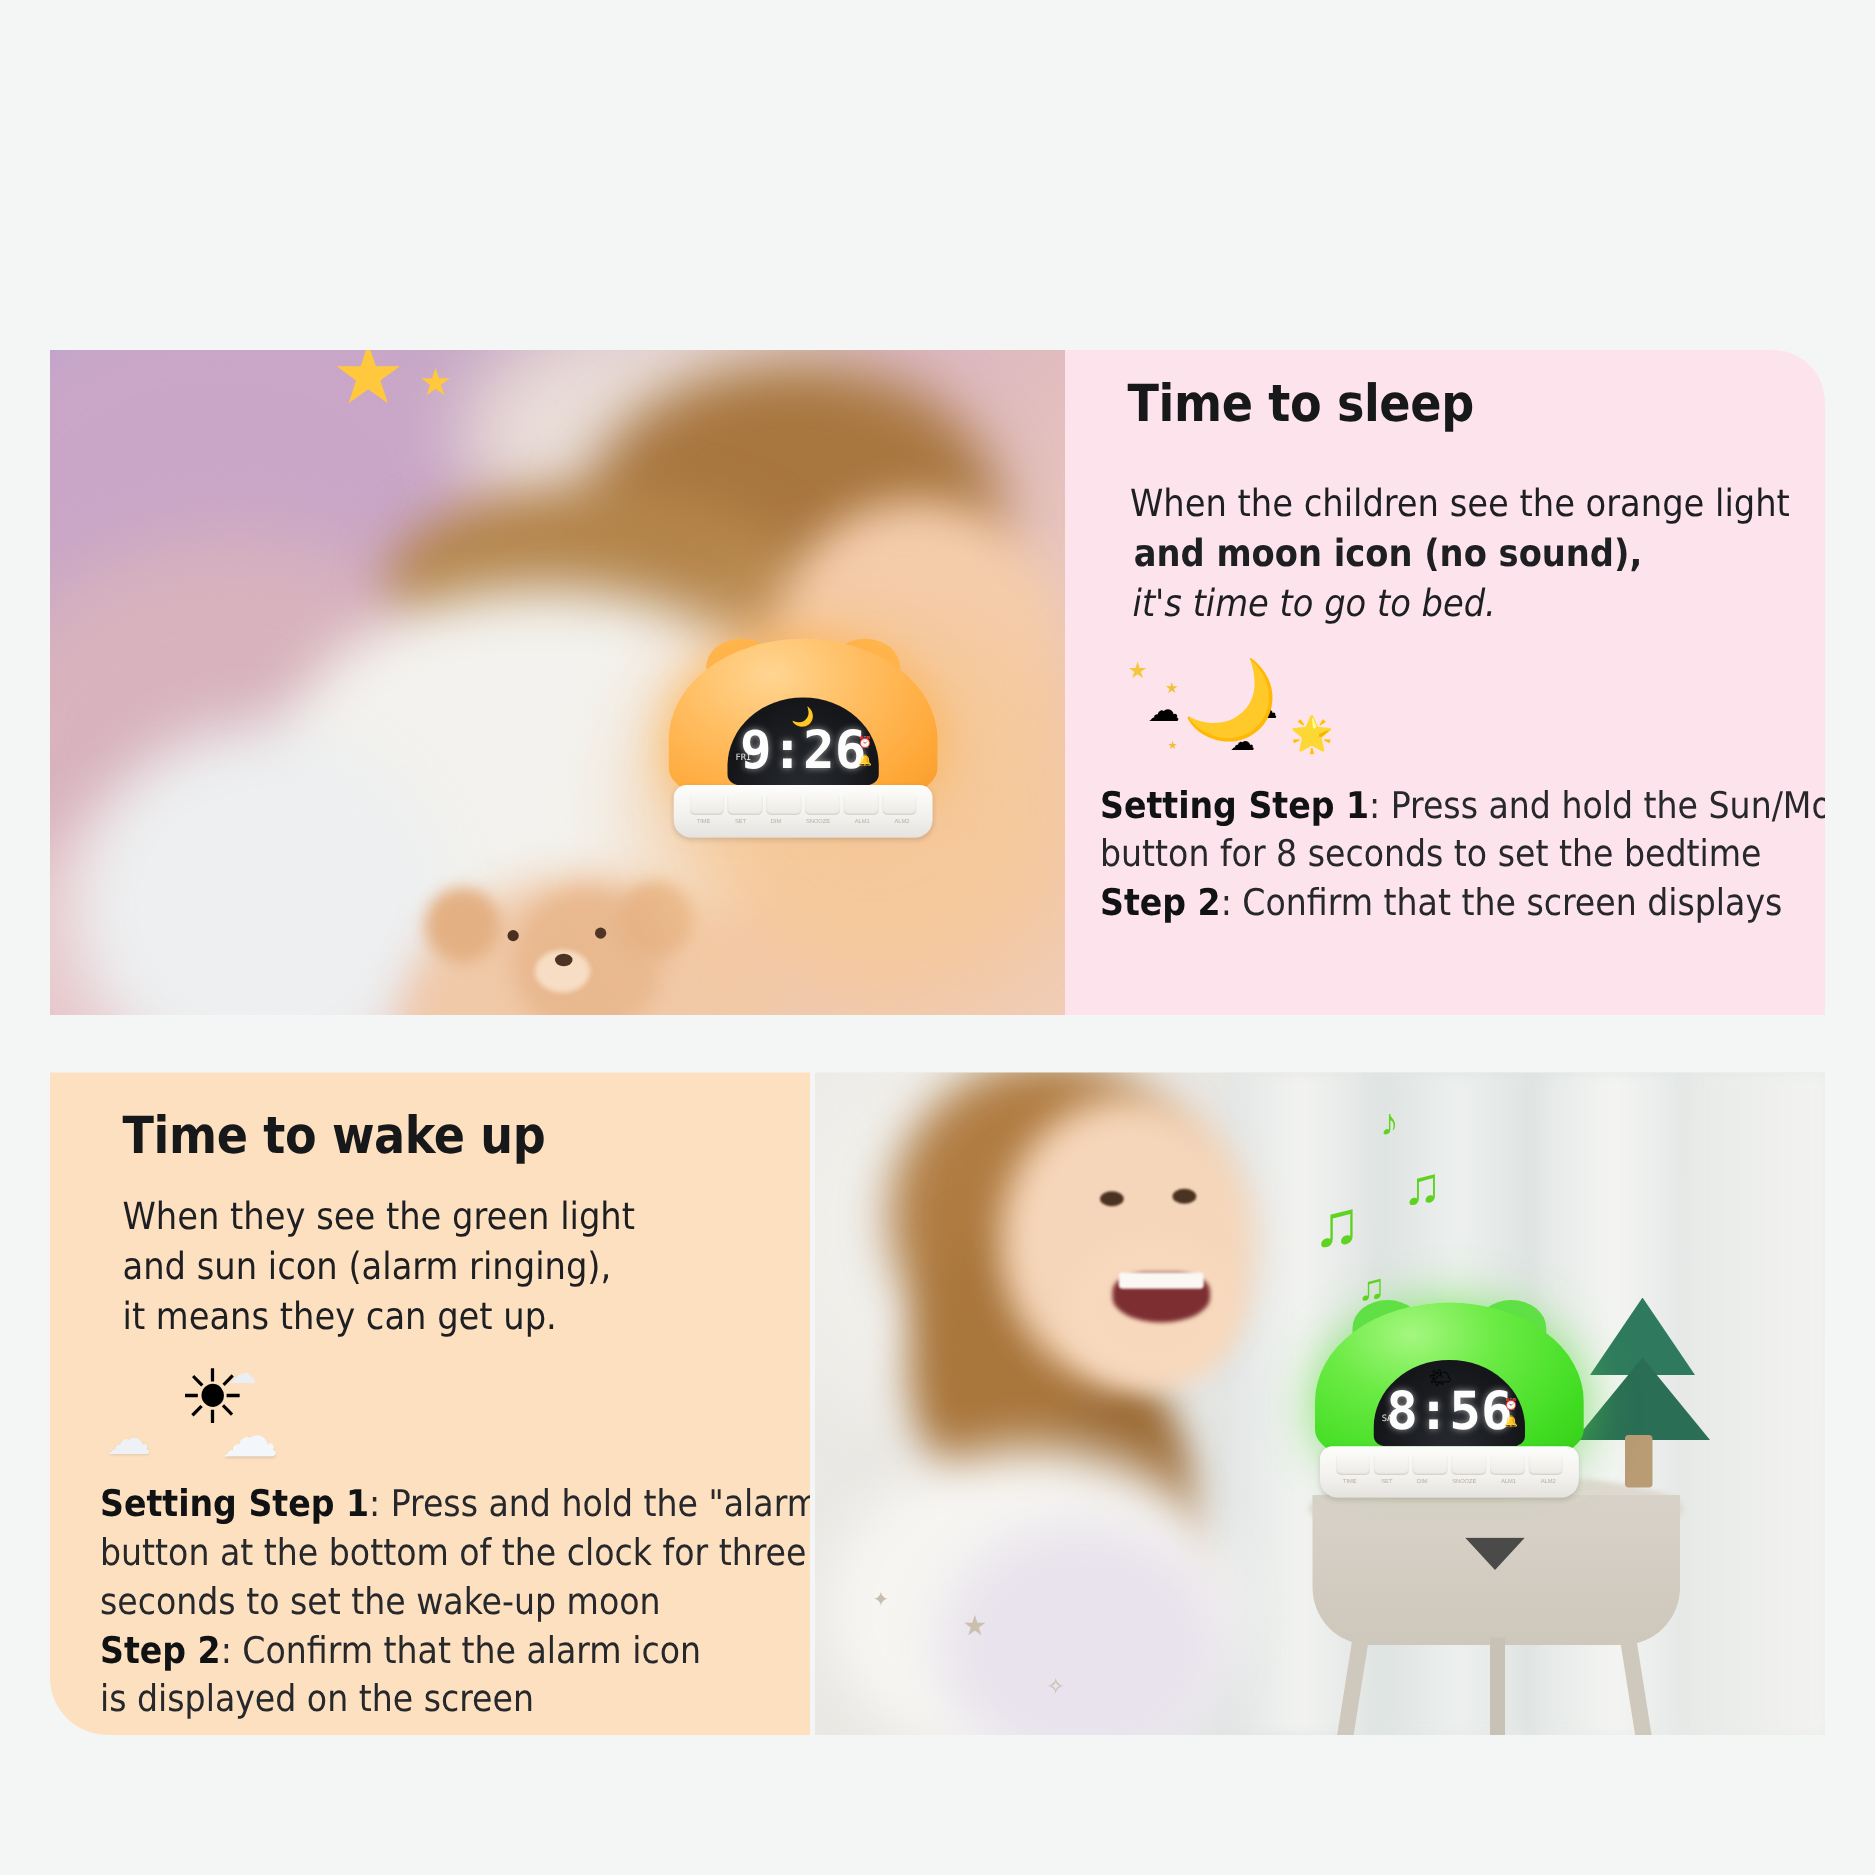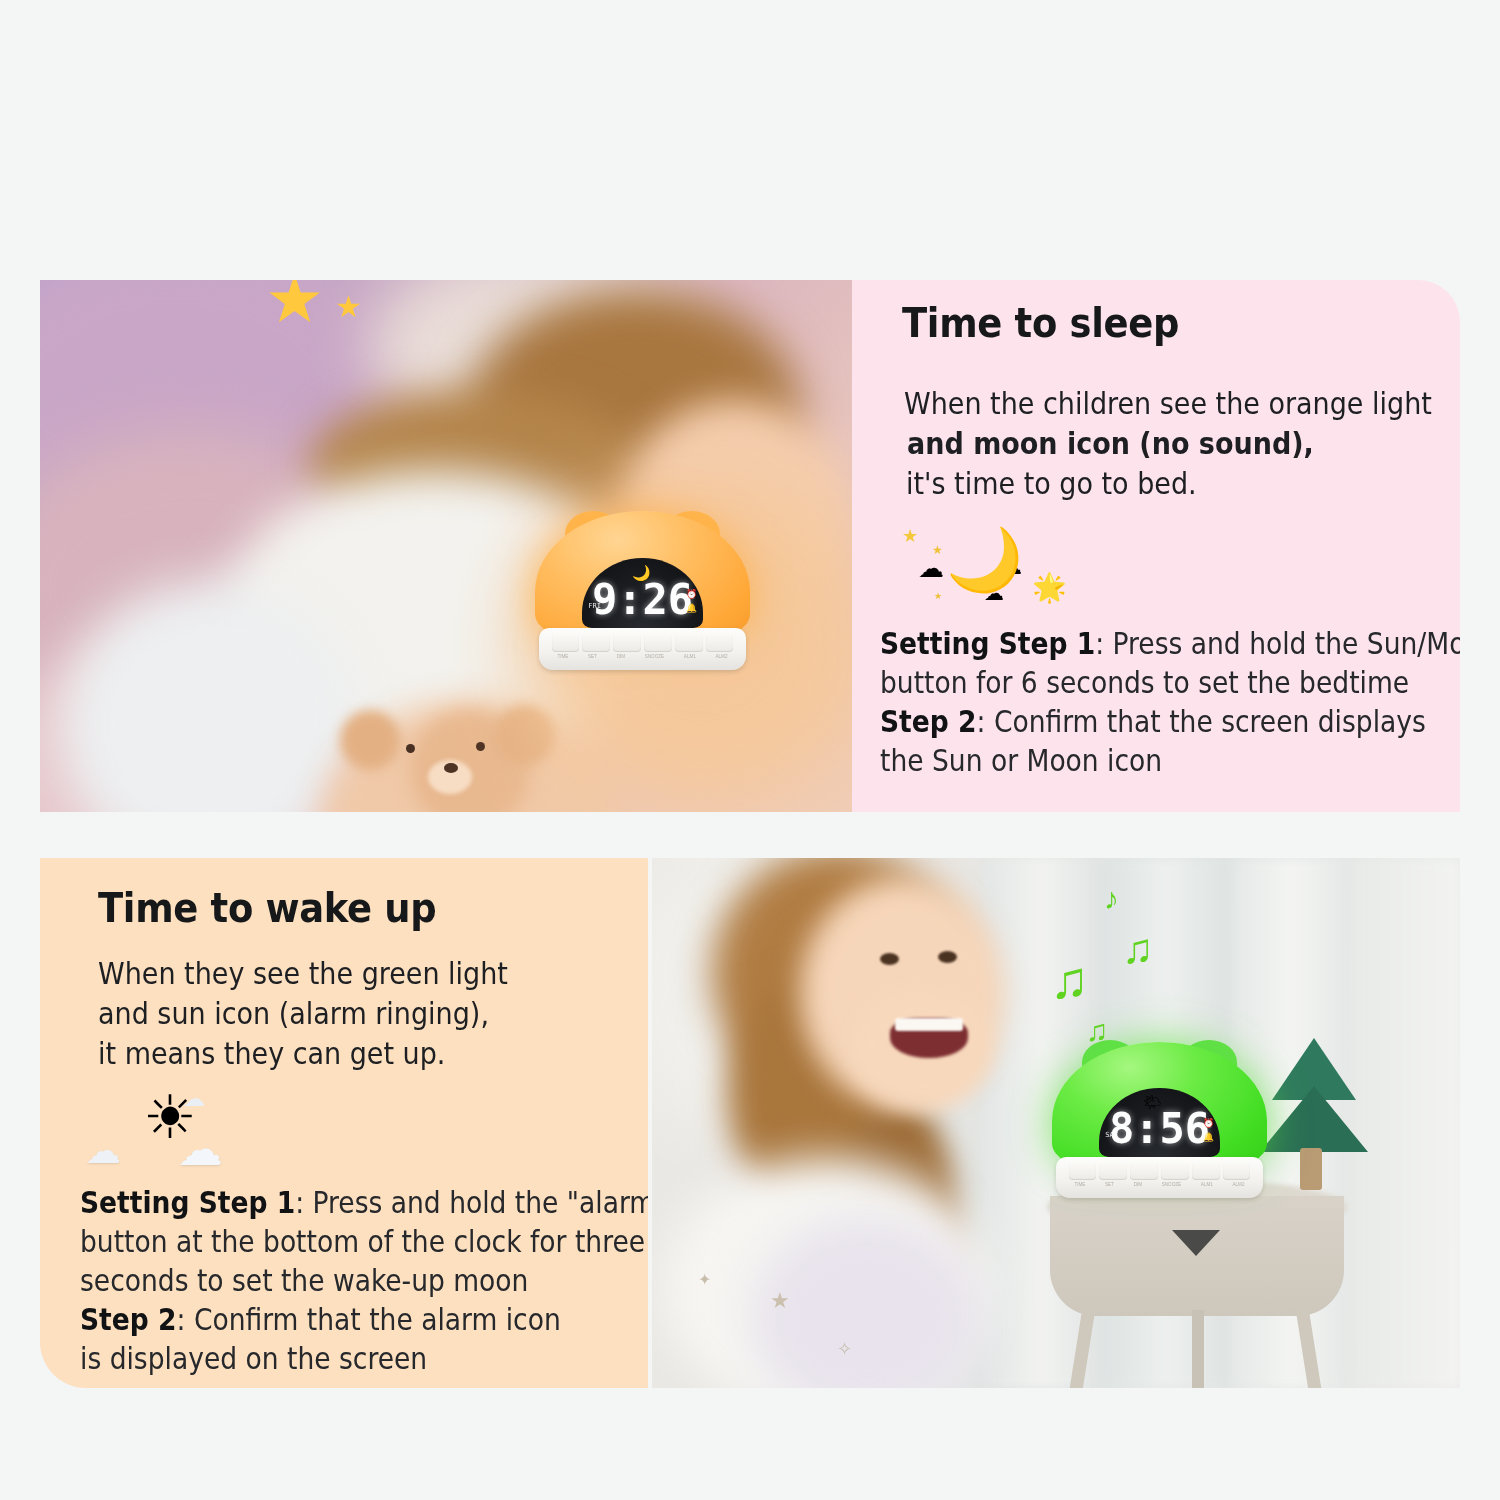--- a/index.html
+++ b/index.html
@@ -208,46 +208,43 @@
     </div>
   </div>
 
   <div class="panel pink-card">
     <div class="card-pad" style="left:50px;top:19px;">
       <div class="heading">Time to sleep</div>
     </div>
     <div class="card-pad" style="left:52px;top:104px;">
       <div class="body-line">When the children see the orange light</div>
       <div class="body-line" style="padding-left:3px;font-weight:bold;">and moon icon (no sound),</div>
-      <div class="body-line" style="padding-left:2px;">it's time to go to bed.</div>
+      <div class="body-line" style="padding-left:2px;font-style:italic;">it's time to go to bed.</div>
     </div>
 
     <div class="deco" style="left:32px;top:235px;width:210px;height:105px;">
       <span style="position:absolute;left:18px;top:10px;font-size:18px;color:#f4c83c;">★</span>
       <span style="position:absolute;left:48px;top:28px;font-size:12px;color:#f0c23a;">★</span>
       <span style="position:absolute;left:50px;top:76px;font-size:9px;color:#eec03a;">★</span>
       <span style="position:absolute;left:34px;top:38px;font-size:26px;">☁</span>
       <span style="position:absolute;left:118px;top:40px;font-size:20px;">☁</span>
       <span style="position:absolute;left:100px;top:66px;font-size:20px;">☁</span>
       <span style="position:absolute;left:62px;top:8px;font-size:62px;">🌙</span>
       <span style="position:absolute;left:148px;top:56px;font-size:28px;color:#f1c43b;">🌟</span>
     </div>
 
     <div class="card-pad" style="left:28px;top:345px;">
       <div class="step-line">
         <b>Setting Step 1</b><span>: Press and hold the Sun/Moon</span>
       </div>
       <div class="step-line">
-        <span>button for 6 seconds to set the bedtime</span>
+        <span>button for 8 seconds to set the bedtime</span>
       </div>
       <div class="step-line">
         <b>Step 2</b><span>: Confirm that the screen displays</span>
-      </div>
-      <div class="step-line">
-        <span> the Sun or Moon icon</span>
       </div>
     </div>
   </div>
 
   <div class="panel peach-card">
     <div class="card-pad" style="left:58px;top:26px;">
       <div class="heading">Time to wake up</div>
     </div>
     <div class="card-pad" style="left:58px;top:96px;">
       <div class="body-line">When they see the green light</div>

